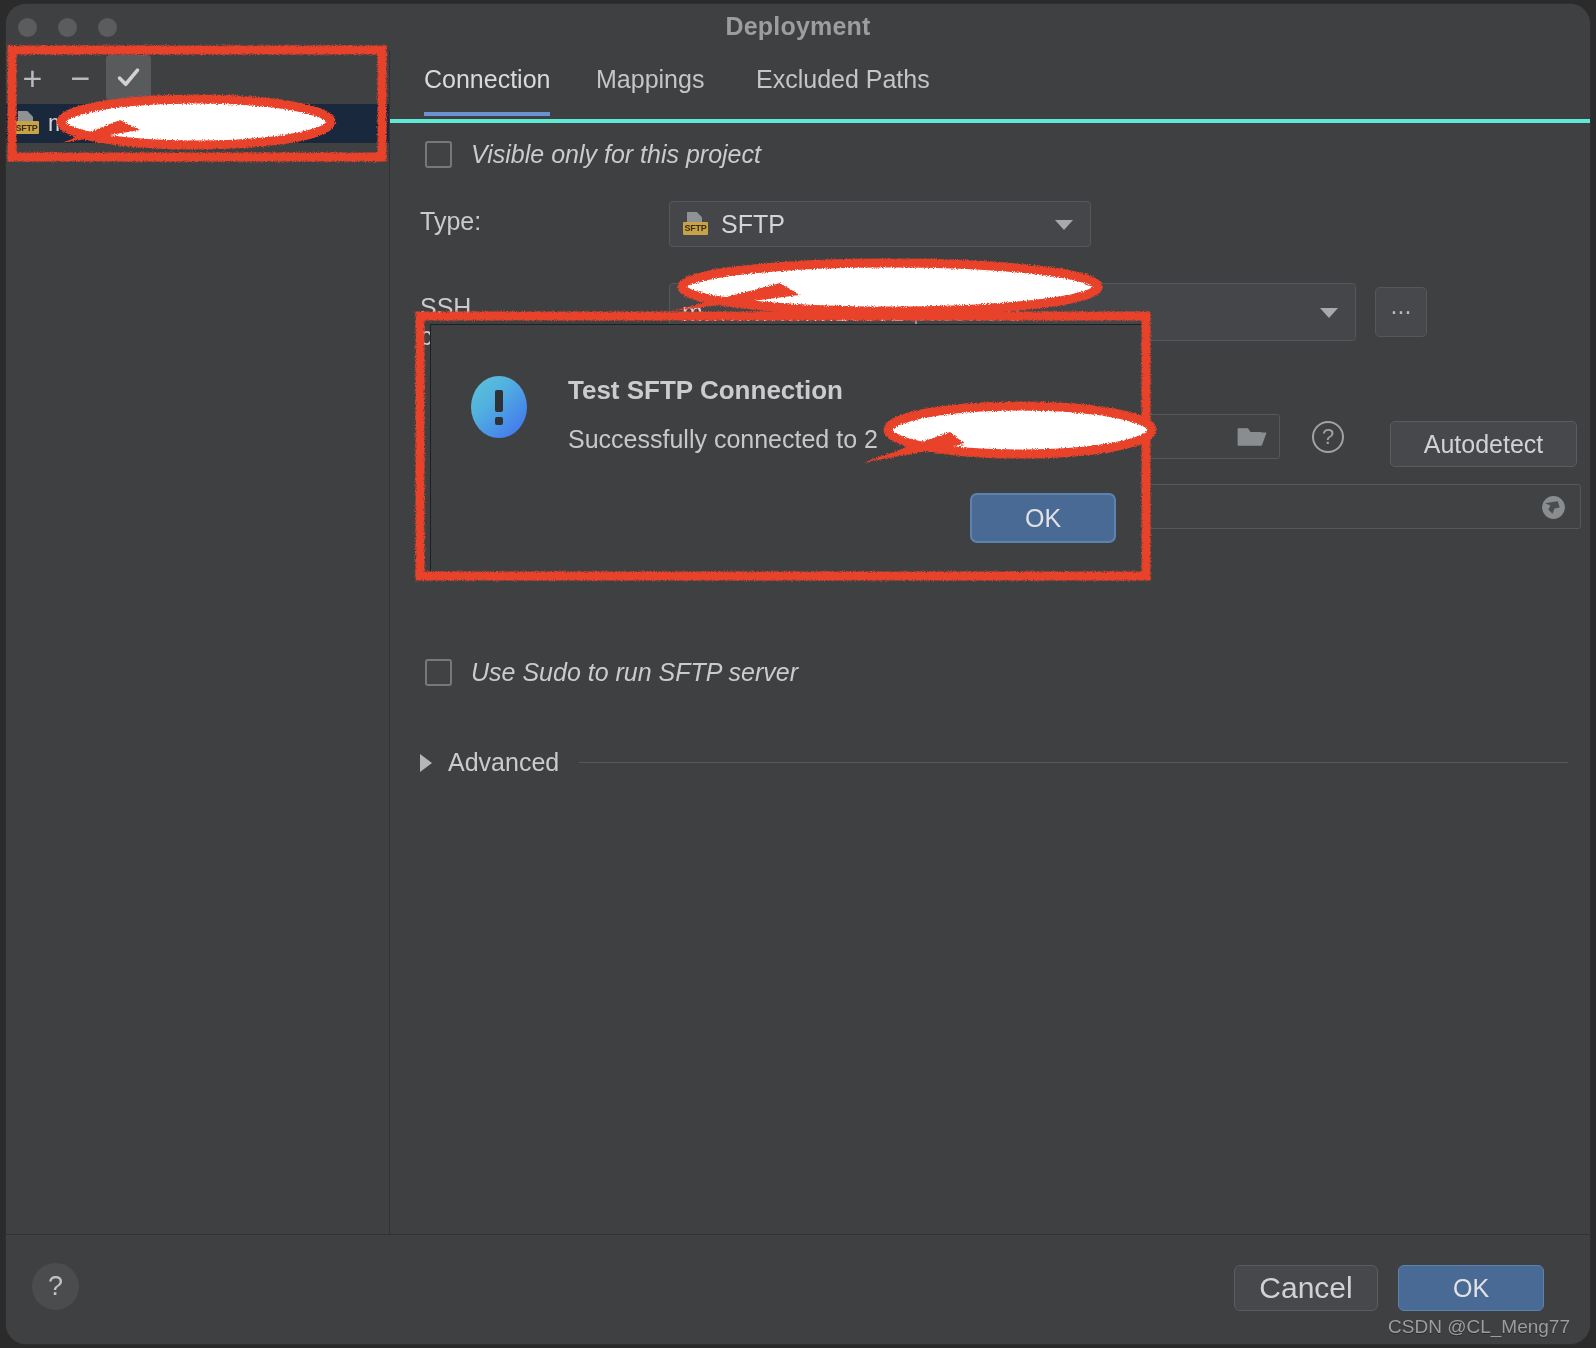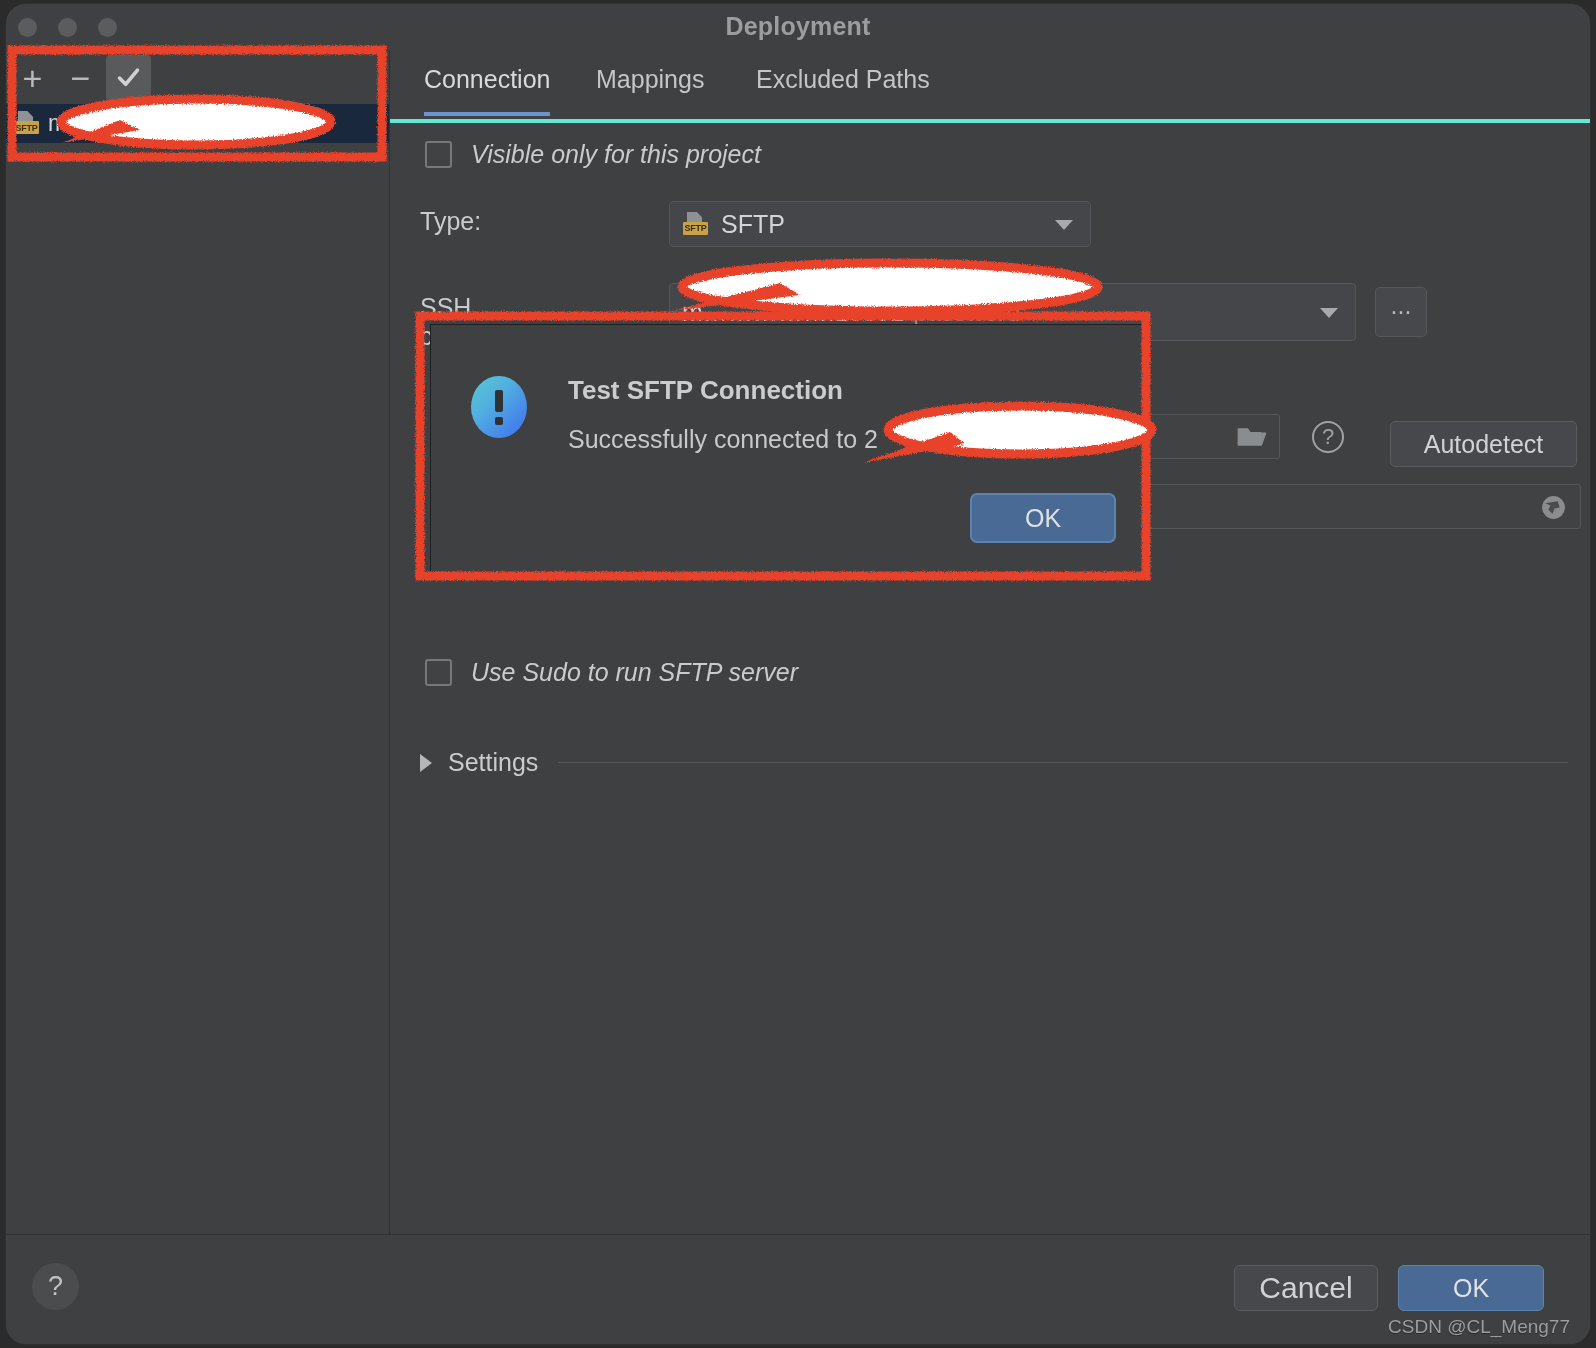--- a/index.html
+++ b/index.html
@@ -418,21 +418,21 @@
     </div>
 
 
     <div class="row" id="cb-sudo">
       <div class="checkbox"></div>
       <div class="cb-label">Use Sudo to run SFTP server</div>
     </div>
 
     <div class="row" id="advanced">
       <div id="adv-arrow"></div>
-      <div id="adv-label">Settings</div>
+      <div id="adv-label">Advanced</div>
       <div id="adv-line"></div>
     </div>
 
   </div>
 
   <div id="dialog">
     <div id="dlg-icon">
       <div class="bang-bar"></div>
       <div class="bang-dot"></div>
     </div>

